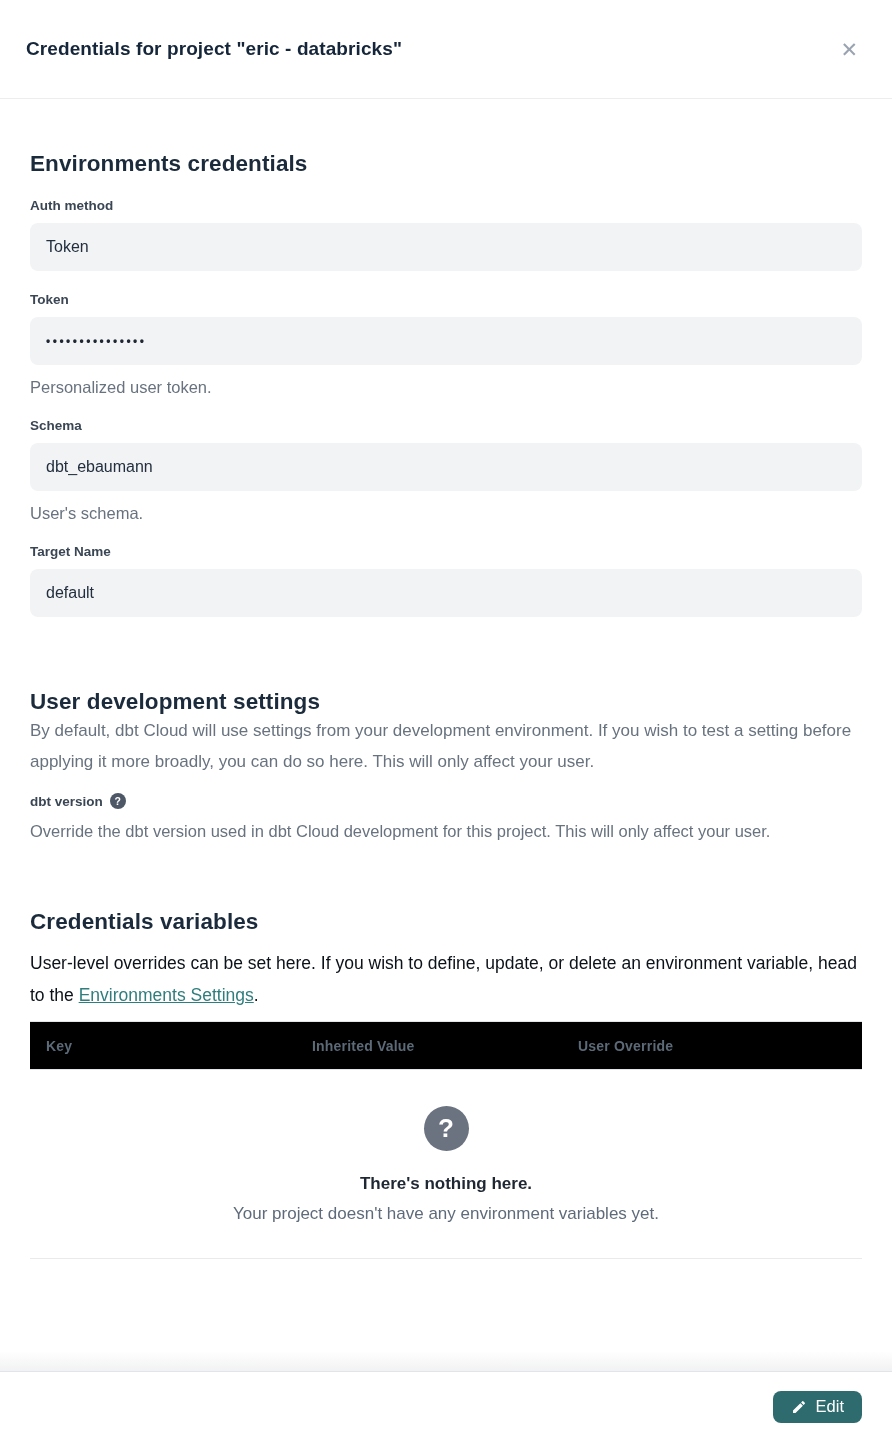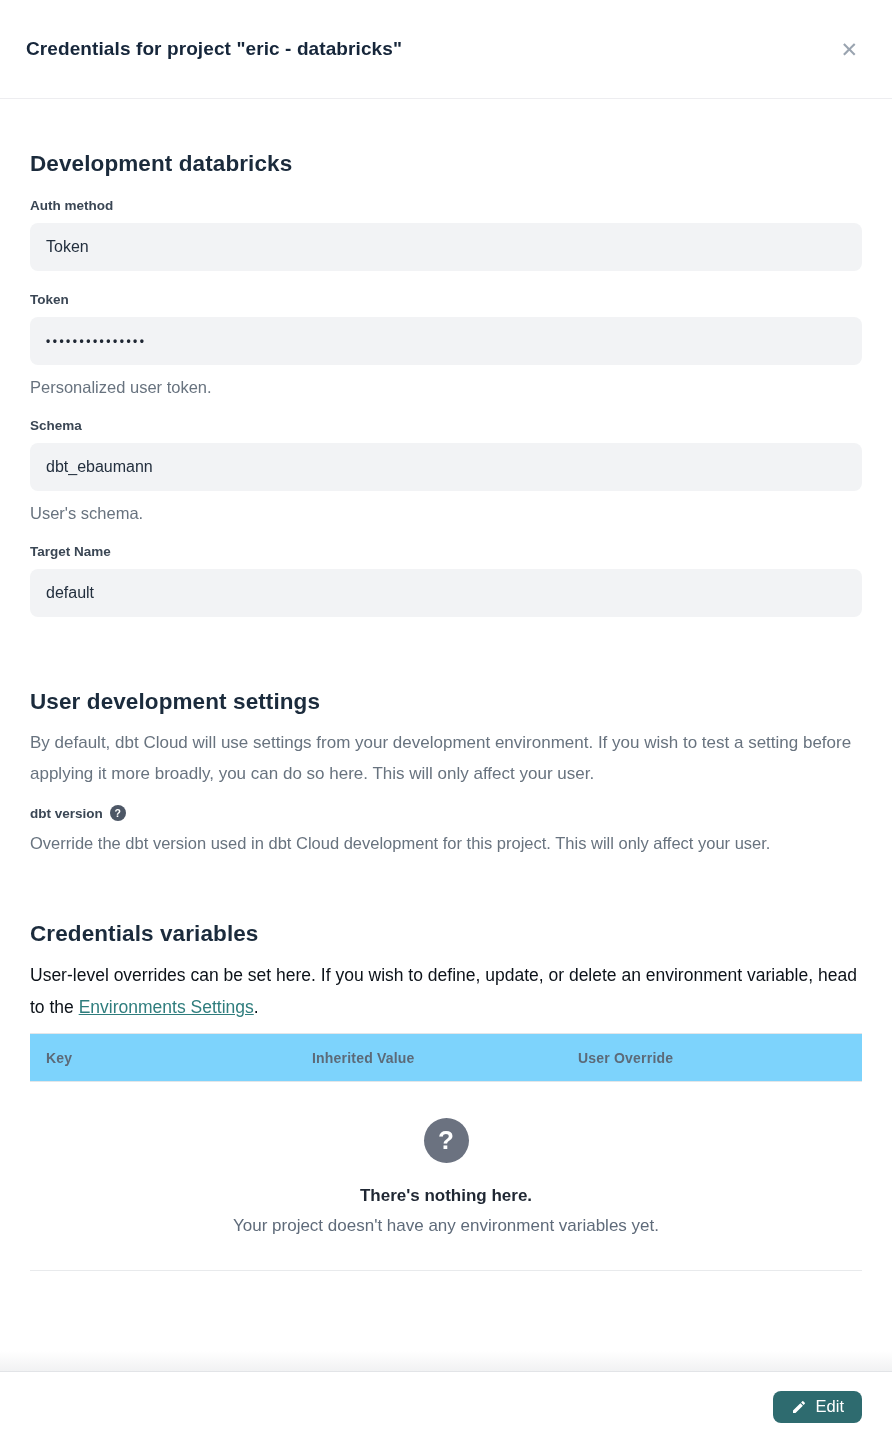--- a/index.html
+++ b/index.html
@@ -84,21 +84,20 @@
     font-weight: bold;
     color: #1f2733;
   }
   .helper-text {
     margin-top: 13px;
     font-size: 16.5px;
     color: #68737f;
   }
 
   .section-desc {
-    margin-top: 12px;
     font-size: 17px;
     line-height: 31px;
     color: #68737f;
     max-width: 832px;
   }
   .section-desc.dark {
     margin-top: 12px;
     font-size: 17.5px;
     line-height: 32px;
     color: #0c1219;
@@ -122,21 +121,21 @@
     color: #2f7d7d;
     text-decoration: underline;
     cursor: pointer;
   }
 
   
   .env-table-header {
     margin-top: 10px;
     display: grid;
     grid-template-columns: 266px 266px 1fr;
-    background: #7dd3fc;
+    background: #000000;
     border-top: 1px solid #e3e6e9;
     border-bottom: 1px solid #e3e6e9;
     height: 49px;
     align-items: center;
   }
   .env-table-header .th {
     padding-left: 16px;
     font-size: 14px;
     font-weight: bold;
     color: #5c6a78;
@@ -222,21 +221,21 @@
 <header class="dialog-header">
   <div class="dialog-title">Credentials for project "eric - databricks"</div>
   <button class="close-btn">
     <span>✕</span>
   </button>
 </header>
 
 <main class="content">
 
   <section>
-    <h2 class="section-heading" id="dev-heading">Development databricks</h2>
+    <h2 class="section-heading" id="dev-heading">Environments credentials</h2>
 
     <label class="field-label">Auth method</label>
     <div class="field-box">Token</div>
 
     <label class="field-label">Token</label>
     <div class="field-box masked">•••••••••••••••</div>
     <div class="helper-text">Personalized user token.</div>
 
     <label class="field-label">Schema</label>
     <div class="field-box">dbt_ebaumann</div>

